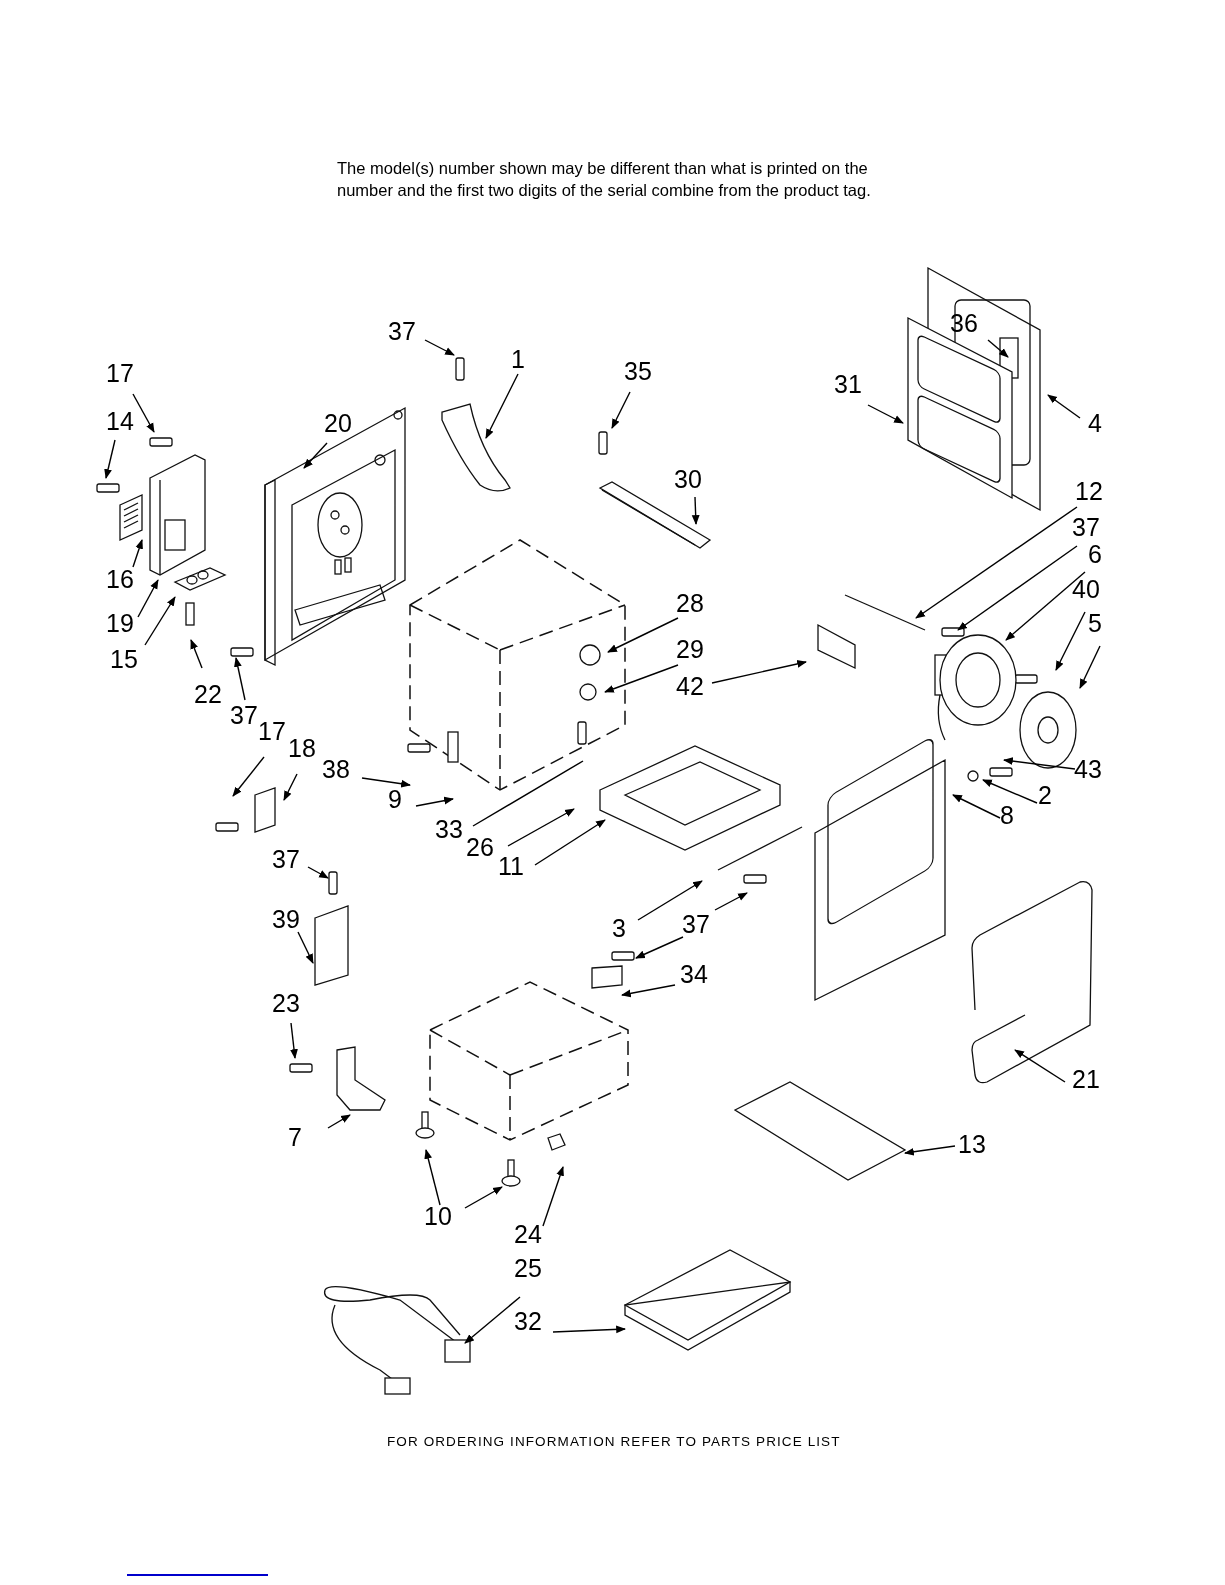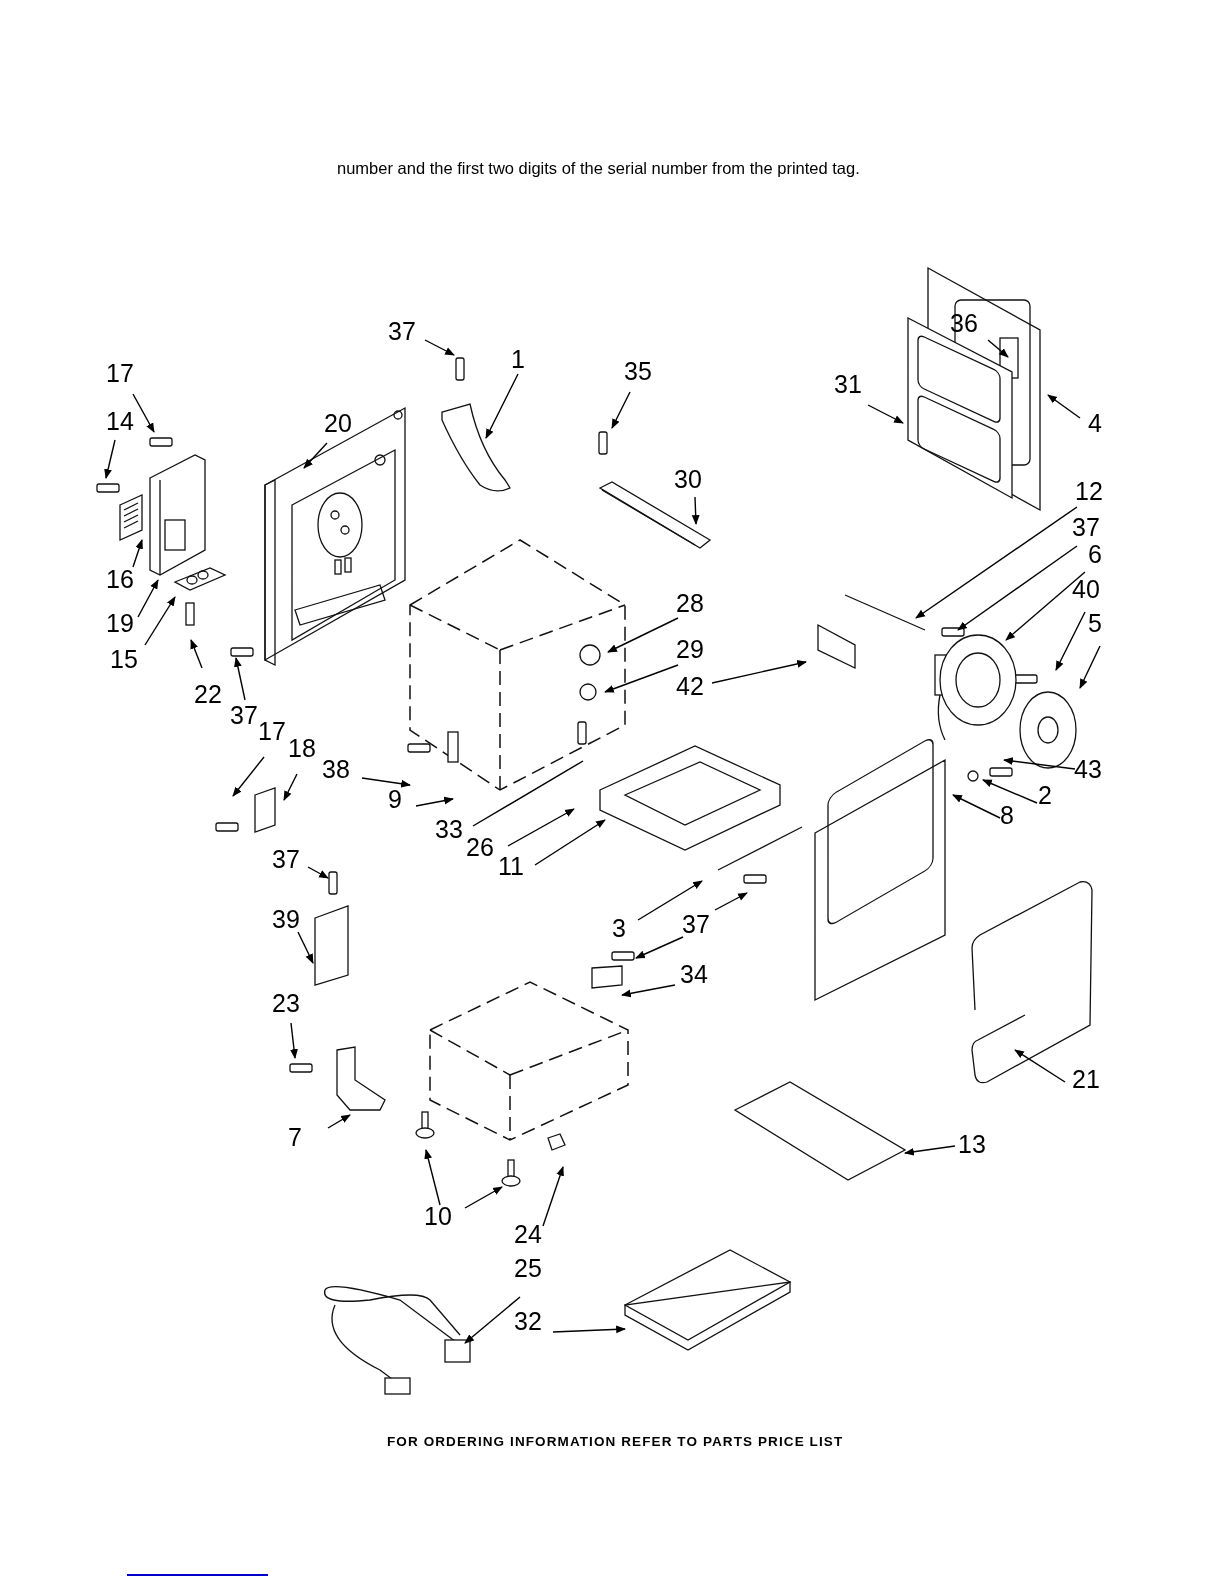--- a/index.html
+++ b/index.html
@@ -2,35 +2,36 @@
 <html><head>
 <meta charset="utf-8">
 <style>
   html, body { margin: 0; padding: 0; background: #ffffff; }
   body { width: 1225px; height: 1585px; position: relative; overflow: hidden;
          font-family: "Liberation Sans", sans-serif; color: #000; }
   .disclaimer { position: absolute; left: 337px; top: 157px; width: 640px;
                 font-size: 16.5px; line-height: 22px; }
   .disclaimer div { white-space: nowrap; }
   .footer { position: absolute; left: 371px; top: 1434px; font-size: 13.5px;
-            font-weight: bold; letter-spacing: 1.1px; white-space: nowrap; padding-left: 16px; }
+            font-weight: normal; letter-spacing: 1.1px; white-space: nowrap; padding-left: 16px; }
   .link-line { position: absolute; left: 127px; top: 1574px; width: 141px; height: 2px;
                background: #0000cc; }
   #diagram { position: absolute; left: 0; top: 0; }
   .callout { font-family: "Liberation Sans", sans-serif; font-size: 25px; fill: #000; }
   .part { fill: none; stroke: #111; stroke-width: 1.3; }
   .part-fill { fill: #fff; stroke: #111; stroke-width: 1.3; }
   .dash { fill: none; stroke: #111; stroke-width: 1.5; stroke-dasharray: 14 7; }
   .lead { stroke: #000; stroke-width: 1.4; fill: none; }
 </style>
 </head>
 <body>
 
 <div class="disclaimer">
-  <div>number and the first two digits of the serial number from the printed tag.</div>
+  <div>The model(s) number shown may be different than what is printed on the</div>
+  <div>number and the first two digits of the serial combine from the product tag.</div>
 </div>
 
 <svg id="diagram" width="1225" height="1585" viewBox="0 0 1225 1585">
   <defs>
     <marker id="ah" viewBox="0 0 10 10" refX="9" refY="5" markerWidth="7" markerHeight="7" orient="auto-start-reverse">
       <path d="M0,1 L10,5 L0,9 z" fill="#000"></path>
     </marker>
   </defs>
 
   <g>

